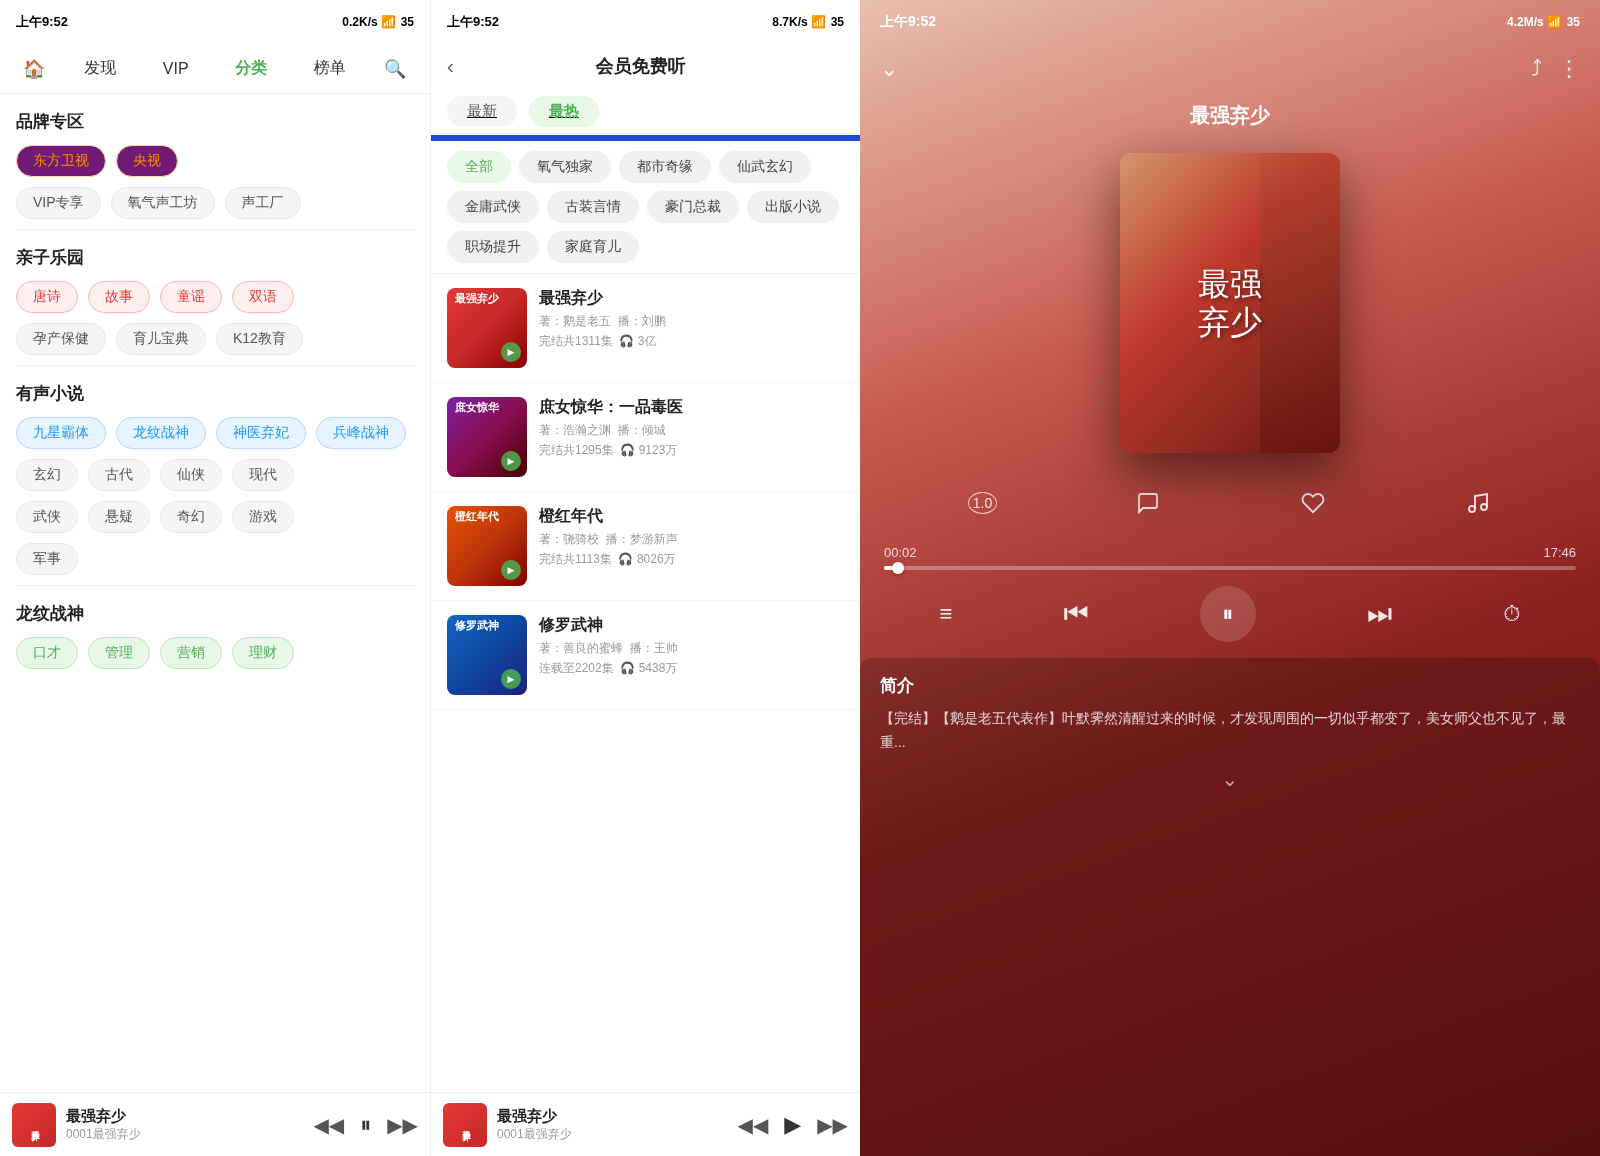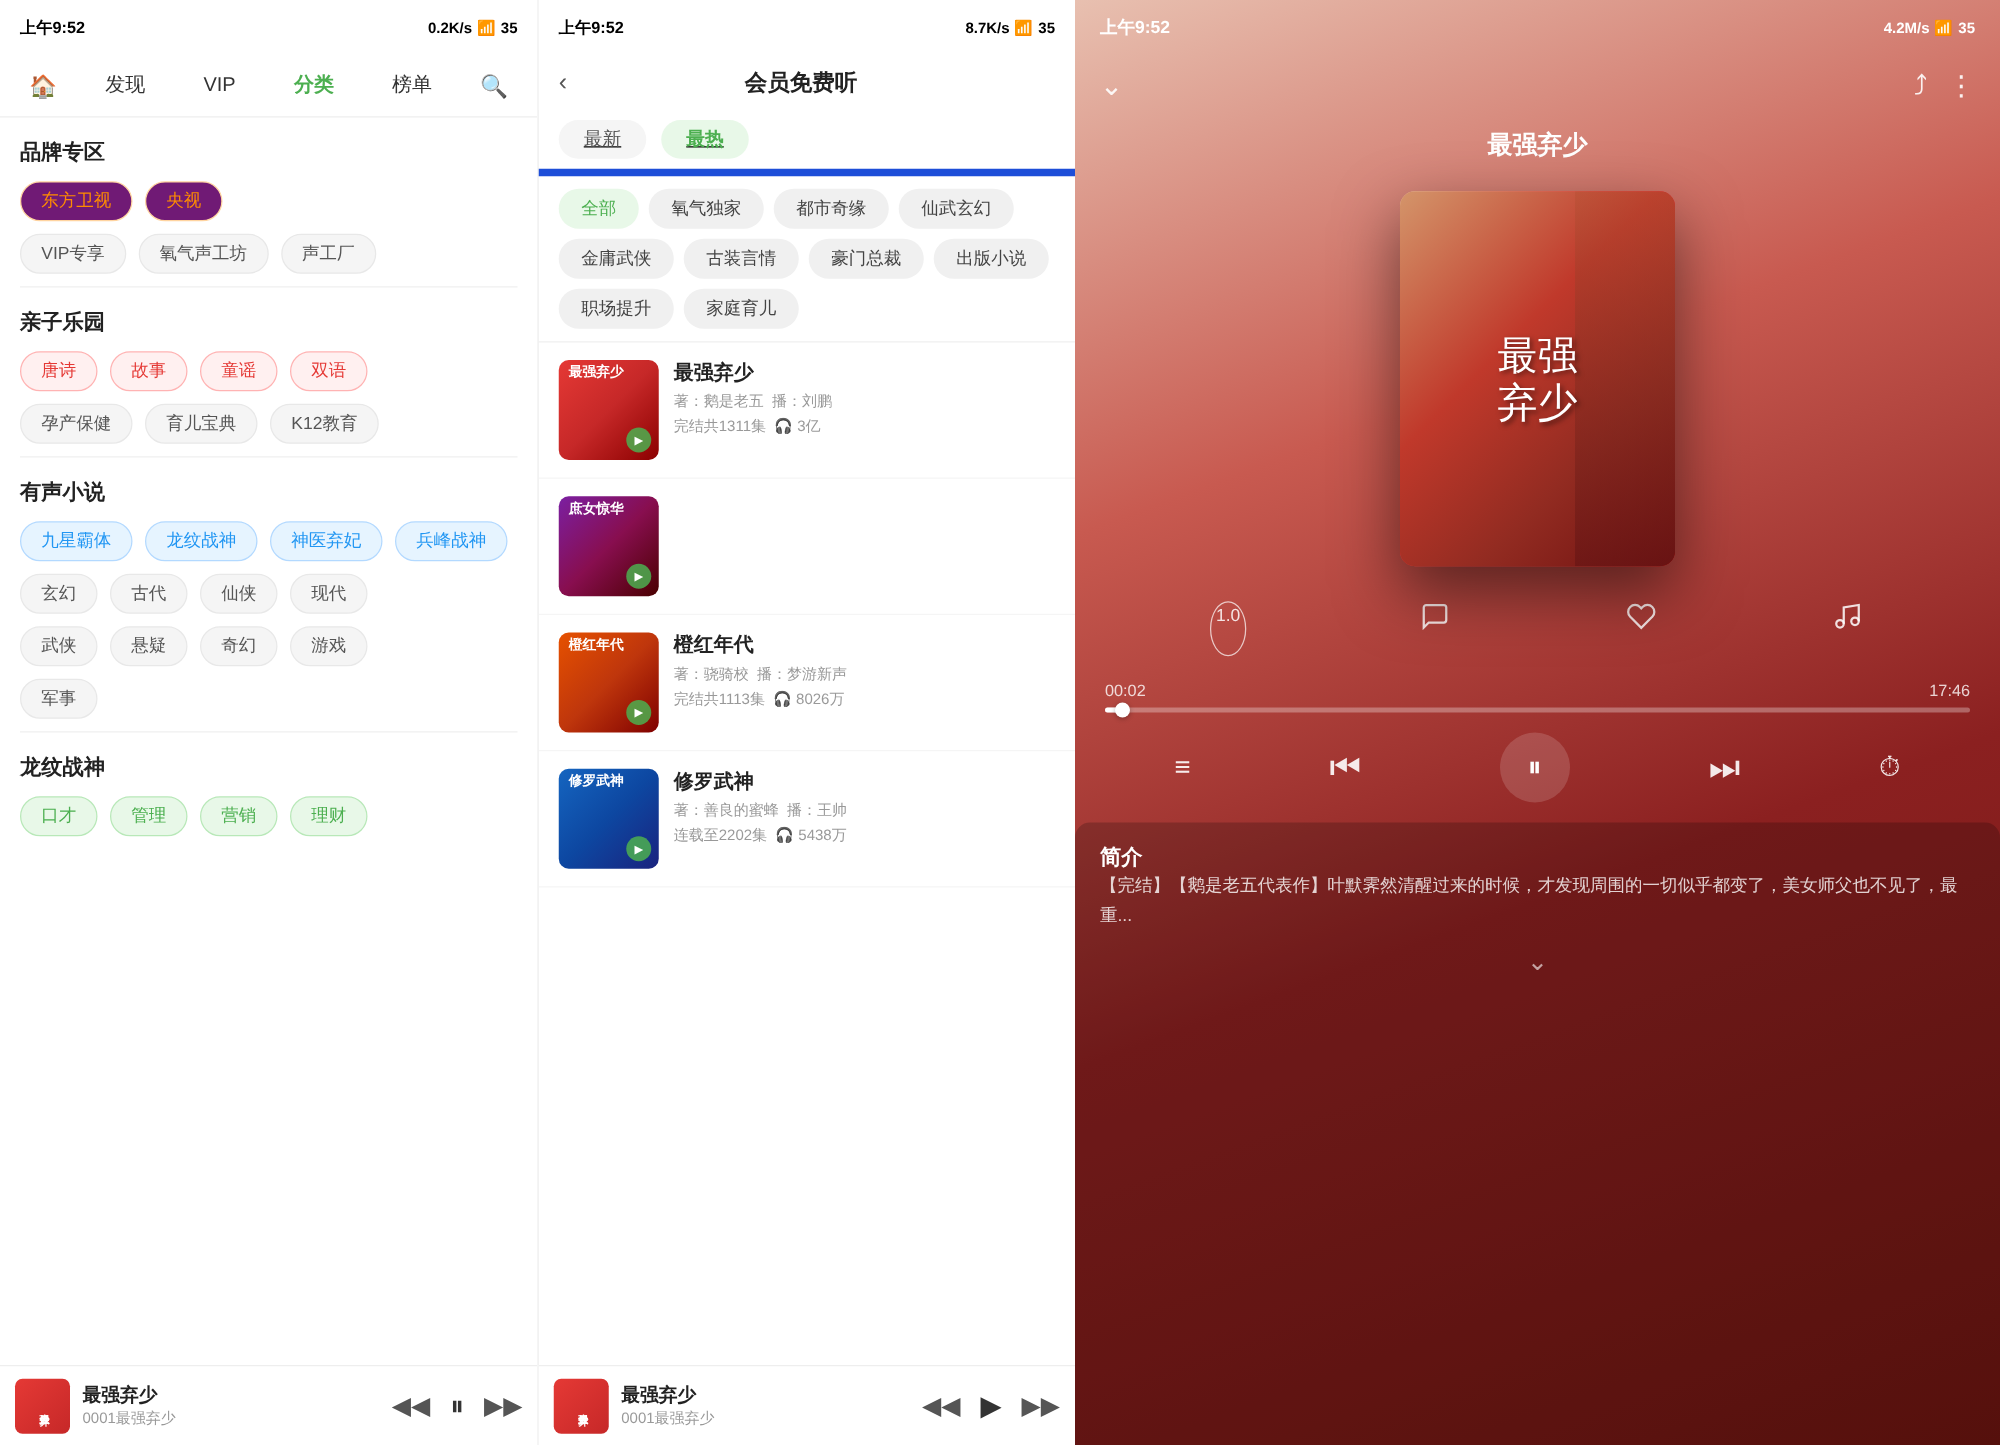--- a/index.html
+++ b/index.html
@@ -314,20 +314,21 @@
 
     .player-actions {
       display: flex;
       justify-content: space-around;
       padding: 12px 40px;
     }
     .action-icon {
       width: 44px;
       height: 44px;
       display: flex;
+      align-items: center;
       justify-content: center;
       color: rgba(255,255,255,0.85);
       font-size: 20px;
       cursor: pointer;
     }
 
     .progress-container {
       padding: 8px 24px;
     }
     .progress-times {
@@ -387,20 +388,21 @@
       margin: 0 0 0 0;
       padding: 16px 20px;
       flex: 1;
       overflow-y: auto;
     }
     .intro-section::-webkit-scrollbar { display: none; }
     .intro-label {
       font-size: 17px;
       font-weight: 700;
       color: white;
+      margin-bottom: 10px;
     }
     .intro-text {
       font-size: 14px;
       color: rgba(255,255,255,0.8);
       line-height: 1.7;
     }
 
     .badge-play {
       position: absolute;
       bottom: 6px;
@@ -569,20 +571,29 @@
           <span>完结共1311集</span>&nbsp;&nbsp;🎧&nbsp;<span>3亿</span>
         </div>
       </div>
     </div>
 
     <div class="book-item">
       <div class="book-cover book-cover-2">
         <span style="color:white;font-size:11px;font-weight:700;text-align:center;padding:8px;line-height:1.3;">庶女惊华</span>
         <div class="badge-play">▶</div>
       </div>
+      <div class="book-info">
+        <div class="book-title">庶女惊华：一品毒医</div>
+        <div class="book-meta">
+          <span>著：浩瀚之渊</span>&nbsp;&nbsp;<span>播：倾城</span>
+        </div>
+        <div class="book-stats">
+          <span>完结共1295集</span>&nbsp;&nbsp;🎧&nbsp;<span>9123万</span>
+        </div>
+      </div>
     </div>
 
     <div class="book-item">
       <div class="book-cover book-cover-3">
         <span style="color:white;font-size:11px;font-weight:700;text-align:center;padding:8px;line-height:1.3;">橙红年代</span>
         <div class="badge-play">▶</div>
       </div>
       <div class="book-info">
         <div class="book-title">橙红年代</div>
         <div class="book-meta">

